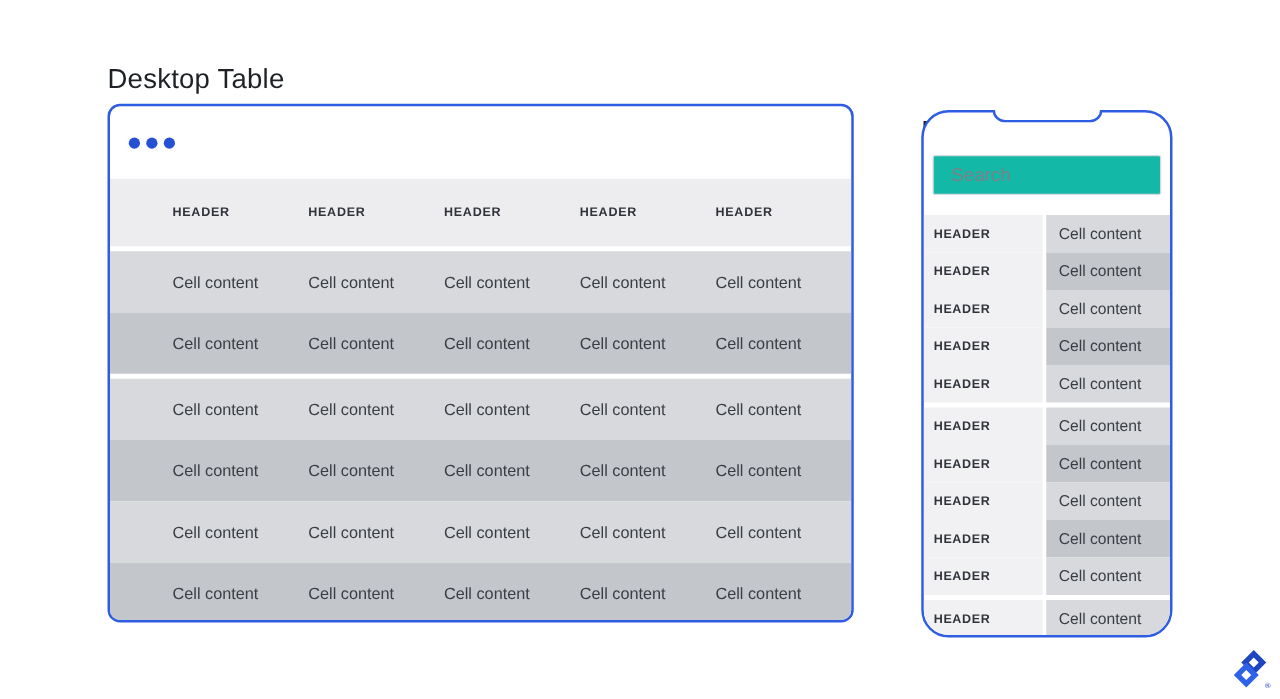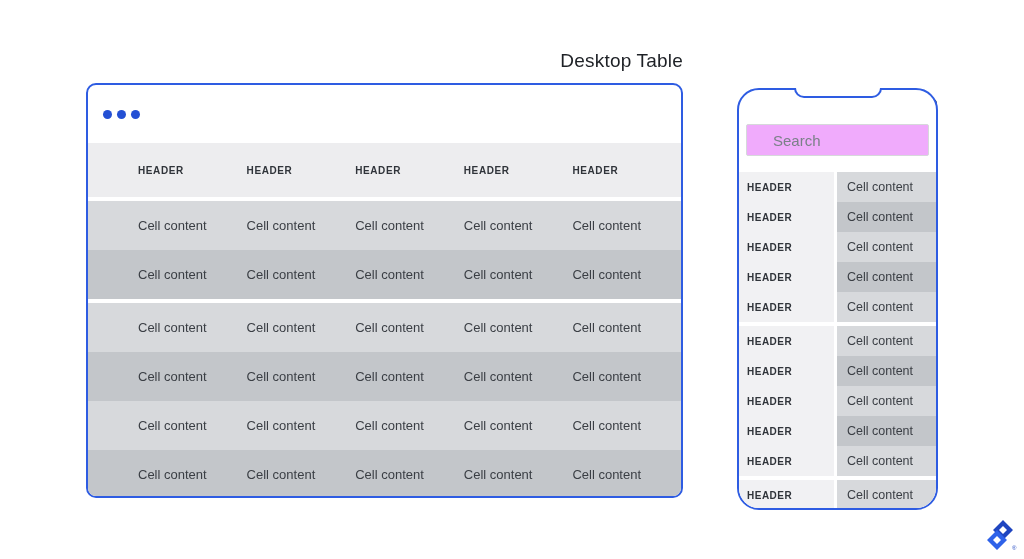--- a/index.html
+++ b/index.html
@@ -1,18 +1,18 @@
 <!DOCTYPE html>
 <html style="--accent-blue: #2e5ce2; --dot-blue: #2450d4; --header-bg: #ededef; --row-light: #d7d9dc; --row-dark: #c3c6ca; --mobile-header-col: #f1f1f3; --search-border: #d6d8db; --logo-dark-blue: #1f45c0; --logo-light-blue: #2e62e9;"><head>
 <meta charset="utf-8">
 <style>
   html,body { margin:0; padding:0; background:#ffffff; font-family:"Liberation Sans", sans-serif; }
   .canvas { position:relative; width:1024px; height:559px; background:#ffffff; overflow:hidden; }
 
-  .fig-title { position:absolute; top:50px; font-size:19px; font-weight:500; color:#1e2126; text-align:right; letter-spacing:0.2px; }
+  .fig-title { position:absolute; top:50px; font-size:22px; font-weight:500; color:#1e2126; text-align:left; letter-spacing:0.2px; }
   .fig-title.desktop { left:86px; width:597px; }
   .fig-title.mobile { left:737px; width:201px;margin-top:42px; }
 
   
   .browser-window { position:absolute; left:86px; top:83px; width:597px; height:415px;
     box-sizing:border-box; border:2px solid var(--accent-blue); border-radius:10px;
     background:#ffffff; overflow:hidden; }
   .chrome { height:58px; display:flex; align-items:center; padding-left:15px; gap:5px; }
   .dot { width:9px; height:9px; border-radius:50%; background:var(--dot-blue); }
 
@@ -30,22 +30,22 @@
   
   .phone { position:absolute; left:737px; top:88px; width:201px; height:422px;
     box-sizing:border-box; border:2px solid var(--accent-blue); border-radius:22px; background:#ffffff; }
   .phone-clip { position:absolute; inset:0; overflow:hidden; border-radius:20px; }
   .notch { position:absolute; top:-2px; left:50%; transform:translateX(-50%);
     width:88px; height:10px; box-sizing:border-box; background:#ffffff;
     border:2px solid var(--accent-blue); border-top:none; border-radius:0 0 10px 10px; }
 
   .search-wrap { margin:34px 7px 0 7px; }
   .search-input { width:100%; height:32px; box-sizing:border-box;
-    border:1px solid var(--search-border); border-radius:2px; background:#f0abfc;
-    padding-left:26px; font-size:15px; color:#3a3e44; font-family:"Liberation Sans", sans-serif; outline:none; }
+    border:1px solid var(--search-border); border-radius:2px; background:#14b8a6;
+    padding-left:14px; font-size:15px; color:#3a3e44; font-family:"Liberation Sans", sans-serif; outline:none; }
   .search-input::placeholder { color:#7a8188; opacity:1; }
 
   .m-table { margin-top:16px; }
   .m-row { display:grid; grid-template-columns:95px 1fr; column-gap:3px; height:30px; }
   .m-row > div { display:flex; align-items:center; }
   .m-h { background:var(--mobile-header-col); padding-left:8px;
     font-size:10px; font-weight:bold; letter-spacing:0.5px; color:#30343a; }
   .m-c { padding-left:10px; font-size:12.5px; color:#3a3e44; }
   .m-c.light { background:var(--row-light); }
   .m-c.dark  { background:var(--row-dark); }

